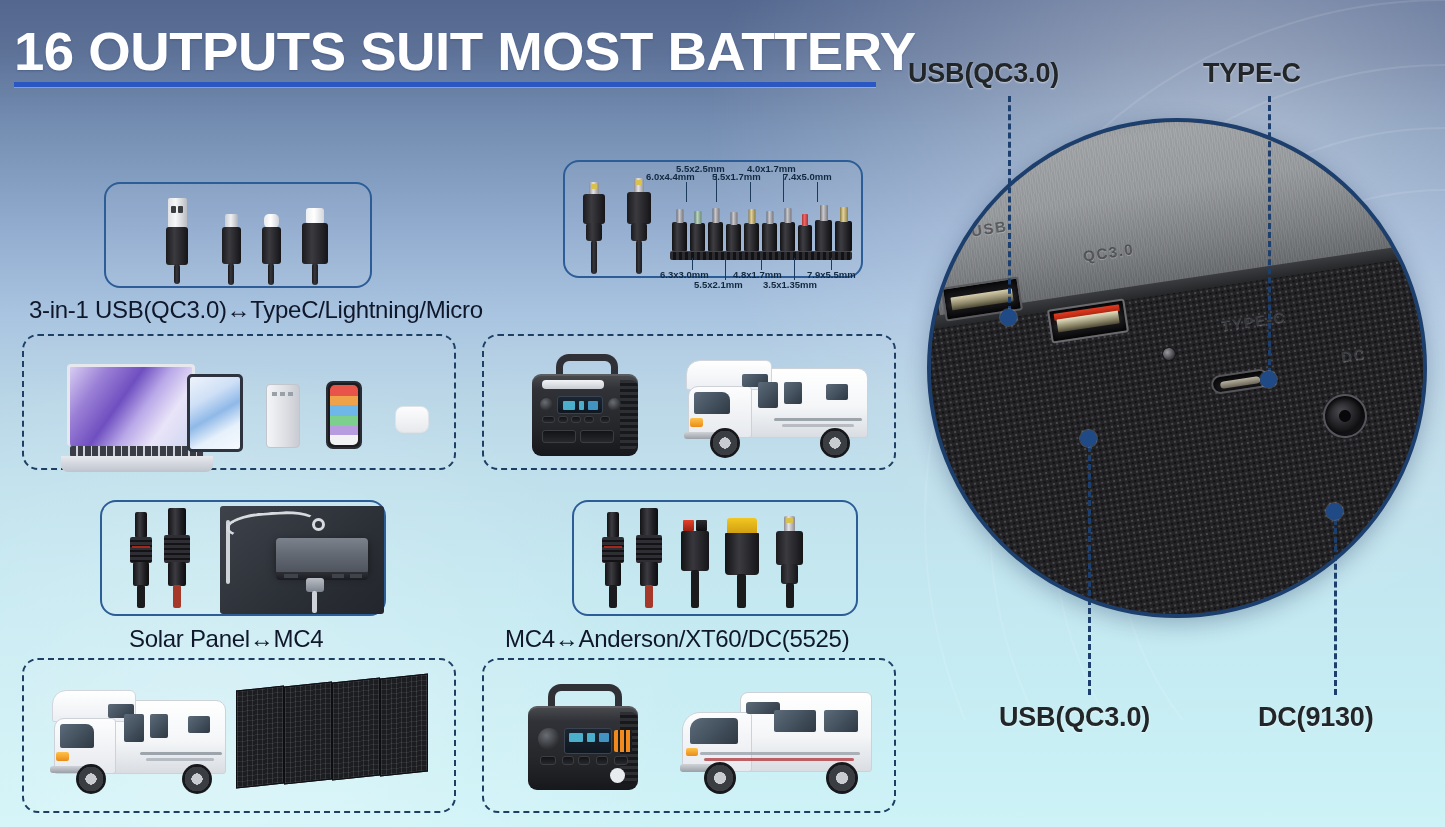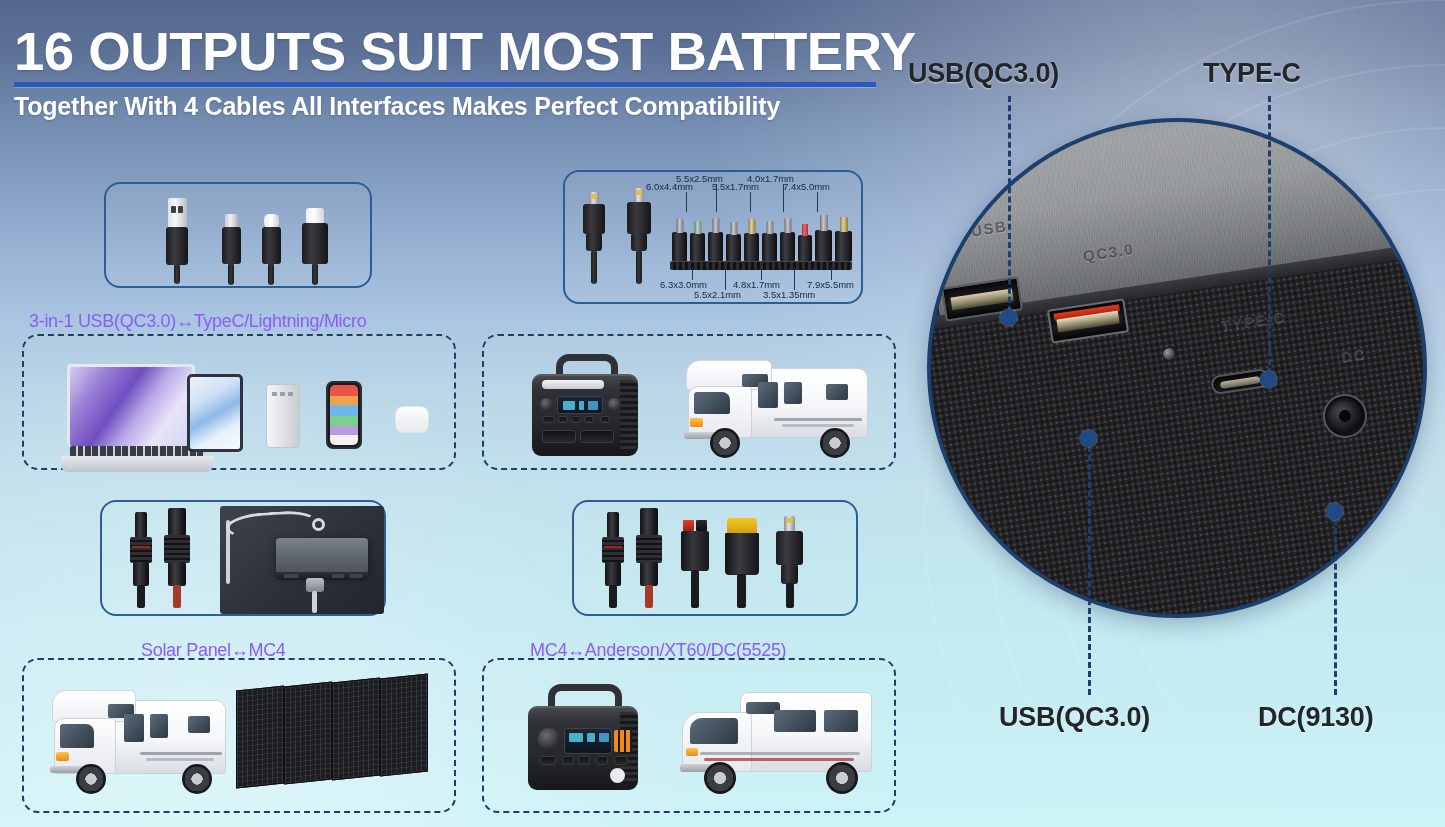--- a/index.html
+++ b/index.html
@@ -41,22 +41,22 @@
     white-space: nowrap; letter-spacing: -0.2px;
     text-shadow: 0 1px 2px rgba(20,40,80,.25);
   }
 
   
   .panel { position: absolute; border-radius: 16px; }
   .panel.solid  { border: 2px solid #2c5d96; background: rgba(255,255,255,.045); }
   .panel.dashed { border: 2.5px dashed #1c3f63; background: rgba(255,255,255,.05); }
 
   .caption {
-    position: absolute; font-size: 18px; color: #8b5cf6; white-space: nowrap;
-    font-family: "Liberation Sans", sans-serif; letter-spacing: -0.3px; margin-top: 15px;
+    position: absolute; font-size: 24px; color: #0f172a; white-space: nowrap;
+    font-family: "Liberation Sans", sans-serif; letter-spacing: -0.3px;
   }
 
   
   .art { position: absolute; }
 
   
   .plug-body { position:absolute; background: linear-gradient(to right,#1c1c1f,#3a3a3f 38%,#27272b 72%,#151518);
                border-radius: 3px; }
   .cable { position:absolute; background: linear-gradient(to right,#1a1a1d,#36363b 45%,#1d1d20); border-radius: 3px; }
 
@@ -373,21 +373,20 @@
       <circle cx="700" cy="560" r="330"></circle>
         <circle cx="700" cy="560" r="392"></circle>
       <circle cx="700" cy="560" r="455"></circle>
         <circle cx="700" cy="560" r="520"></circle>
     </g>
   </svg>
 
   <div class="header">
     <div class="title">16 OUTPUTS SUIT MOST BATTERY</div>
     <div class="rule"></div>
-    <div class="subtitle">Together With 4 Cables All Interfaces Makes Perfect Compatibility</div>
   </div>
 
   <div class="panel solid" style="left:104px; top:182px; width:268px; height:106px;">
     <div class="art" style="left:60px; top:14px; width:22px; height:84px;">
       <div style="position:absolute;left:2px;top:0;width:19px;height:30px;background:linear-gradient(to right,#dfe1e5,#f6f7f9 40%,#b9bcc2);border-radius:2px;"></div>
       <div style="position:absolute;left:5px;top:8px;width:5px;height:7px;background:#3a3d42;border-radius:1px;"></div>
       <div style="position:absolute;left:12px;top:8px;width:5px;height:7px;background:#3a3d42;border-radius:1px;"></div>
       <div class="plug-body" style="left:0;top:29px;width:22px;height:38px;"></div>
       <div class="cable" style="left:8px;top:66px;width:6px;height:20px;"></div>
     </div>
@@ -402,21 +401,21 @@
       <div class="cable" style="left:6px;top:49px;width:6px;height:22px;"></div>
     </div>
     <div class="art" style="left:196px; top:24px; width:26px; height:76px;">
       <div style="position:absolute;left:4px;top:0;width:18px;height:16px;background:linear-gradient(to right,#eceef1,#ffffff 45%,#d2d5da);border-radius:3px;"></div>
       <div class="plug-body" style="left:0;top:15px;width:26px;height:41px;"></div>
       <div class="cable" style="left:10px;top:55px;width:6px;height:22px;"></div>
     </div>
   </div>
   <div class="caption" style="left:29px; top:296px;">3-in-1 USB(QC3.0)↔TypeC/Lightning/Micro</div>
 
-  <div class="panel solid" style="left:563px; top:170px; width:300px; height:134px;">
+  <div class="panel solid" style="left:563px; top:160px; width:300px; height:118px;font-weight:bold;">
 
     <div class="art" style="left:16px; top:20px; width:26px; height:92px;">
       <div style="position:absolute;left:8px;top:0;width:10px;height:13px;background:linear-gradient(to right,#8c8c92,#e3e3e8 42%,#8c8c92);border-radius:2px;"></div>
       <div style="position:absolute;left:10px;top:2px;width:6px;height:5px;background:#d8c24a;border-radius:1px;"></div>
       <div class="plug-body" style="left:2px;top:12px;width:22px;height:30px;"></div>
       <div class="plug-body" style="left:5px;top:41px;width:16px;height:18px;"></div>
       <div class="cable" style="left:10px;top:58px;width:6px;height:34px;"></div>
     </div>
     <div class="art" style="left:60px; top:16px; width:28px; height:96px;">
       <div style="position:absolute;left:9px;top:0;width:10px;height:15px;background:linear-gradient(to right,#8c8c92,#e3e3e8 42%,#8c8c92);border-radius:2px;"></div>
@@ -581,21 +580,21 @@
       <div style="position:absolute;left:92px;top:12px;width:13px;height:13px;border-radius:50%;border:3px solid #d7dade;"></div>
       <div class="jbox" style="left:56px; top:32px; width:92px; height:36px;"></div>
       <div class="jbox-lip" style="left:56px; top:66px; width:92px; height:8px;"></div>
       <div class="jplug" style="left:86px; top:72px; width:18px; height:14px;"></div>
       <div class="jcord" style="left:92px; top:85px; width:5px; height:22px;"></div>
       <div style="position:absolute;left:64px;top:68px;width:14px;height:4px;background:#3f444c;"></div>
       <div style="position:absolute;left:112px;top:68px;width:12px;height:4px;background:#3f444c;"></div>
       <div style="position:absolute;left:130px;top:68px;width:12px;height:4px;background:#3f444c;"></div>
     </div>
   </div>
-  <div class="caption" style="left:141px; top:625px;">Solar Panel↔MC4</div>
+  <div class="caption" style="left:129px; top:625px;">Solar Panel↔MC4</div>
 
   <div class="panel solid" style="left:572px; top:500px; width:286px; height:116px;">
 
     <div class="mc4" style="left:28px; top:10px; width:22px; height:96px;">
       <div class="cap" style="left:5px; top:0; width:12px; height:26px;"></div>
       <div class="grip" style="left:0; top:25px; width:22px; height:26px;"></div>
       <div class="cap" style="left:3px; top:50px; width:16px; height:24px;"></div>
       <div class="wire" style="left:7px; top:73px; width:8px; height:23px; background:#1b1b1e;"></div>
       <div style="position:absolute;left:2px;top:34px;width:18px;height:2px;background:#a3281c;"></div>
     </div>
@@ -622,21 +621,21 @@
     </div>
 
     <div class="art" style="left:200px; top:14px; width:30px; height:92px;">
       <div style="position:absolute;left:10px;top:0;width:11px;height:16px;background:linear-gradient(to right,#8c8c92,#e3e3e8 42%,#8c8c92);border-radius:2px;"></div>
       <div style="position:absolute;left:12px;top:2px;width:7px;height:5px;background:#d8c24a;border-radius:1px;"></div>
       <div class="plug-body" style="left:2px;top:15px;width:27px;height:34px;"></div>
       <div class="plug-body" style="left:7px;top:48px;width:17px;height:20px;"></div>
       <div class="wire" style="left:12px;top:67px;width:8px;height:25px;background:#1b1b1e;"></div>
     </div>
   </div>
-  <div class="caption" style="left:530px; top:625px;">MC4↔Anderson/XT60/DC(5525)</div>
+  <div class="caption" style="left:505px; top:625px;">MC4↔Anderson/XT60/DC(5525)</div>
 
   <div class="panel dashed" style="left:22px; top:658px; width:434px; height:155px;">
 
     <div class="rv" style="left:18px; top:12px; width:190px; height:128px;">
       <div class="rv-box" style="left:60px; top:28px; width:124px; height:74px;"></div>
       <div class="rv-over" style="left:10px; top:18px; width:84px; height:32px;"></div>
       <div class="rv-cab" style="left:12px; top:46px; width:62px; height:56px;"></div>
       <div class="rv-win" style="left:18px; top:52px; width:34px; height:24px; border-radius:3px 8px 2px 2px;"></div>
       <div class="rv-win" style="left:66px; top:32px; width:26px; height:14px;"></div>
       <div class="rv-win" style="left:82px; top:42px; width:20px; height:28px;"></div>

